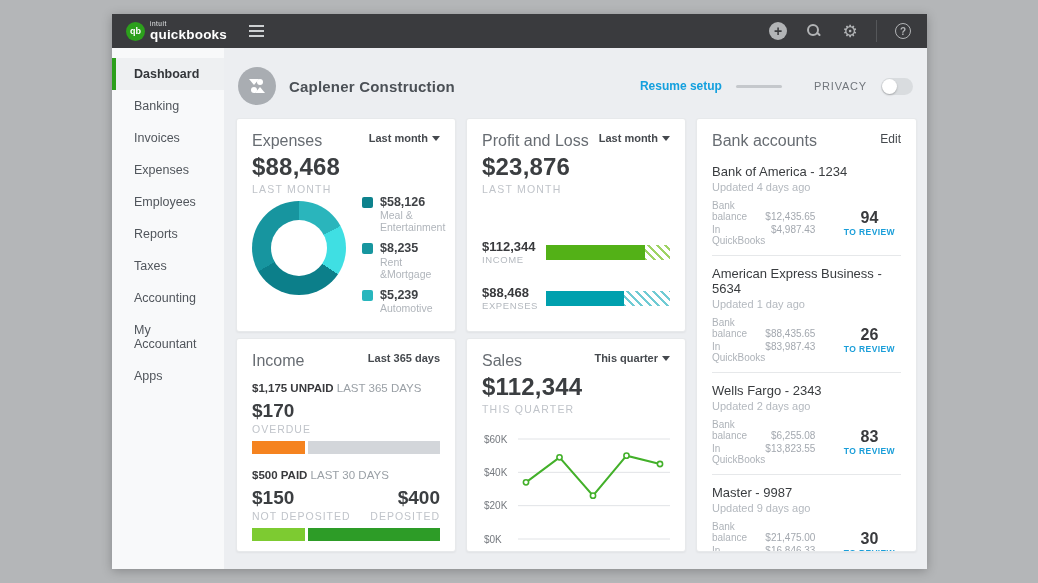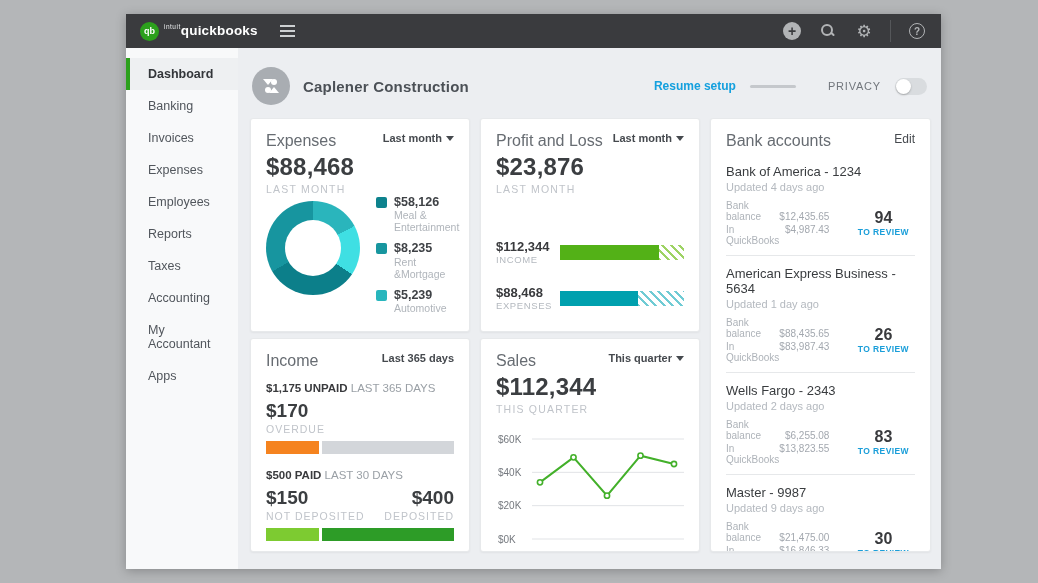--- a/index.html
+++ b/index.html
@@ -1,27 +1,27 @@
 <!DOCTYPE html>
 <html><head>
 <meta charset="utf-8">
 <style>
   * { margin:0; padding:0; box-sizing:border-box; }
   body { font-family:"Liberation Sans", sans-serif; }
   .stage { position:relative; width:1038px; height:583px; background:#b4b6b8; overflow:hidden; }
-  .window { position:absolute; left:126px; top:14px; width:815px; height:555px;
+  .window { position:absolute; left:112px; top:14px; width:815px; height:555px;
             display:flex; flex-direction:column; background:#eceef1;
             box-shadow:0 2px 10px rgba(0,0,0,.25); }
 
   
   .topbar { height:34px; background:#3a3b3e; display:flex; align-items:center; padding:0 14px; flex:0 0 auto; }
   .logo-wrap { display:flex; align-items:center; gap:5px; }
   .qb-circle { width:19px; height:19px; border-radius:50%; background:#2ca01c; color:#fff;
                font-size:9px; font-weight:bold; display:flex; align-items:center; justify-content:center; }
-  .brand-col { display:flex; flex-direction:row; line-height:1; }
+  .brand-col { display:flex; flex-direction:column; line-height:1; }
   .brand-small { color:#e8eaec; font-size:6.5px; letter-spacing:.5px; }
   .brand-big { color:#ffffff; font-size:13.5px; font-weight:bold; letter-spacing:.2px; }
   .hamburger { margin-left:22px; display:flex; flex-direction:column; gap:3px; cursor:pointer; }
   .hamburger span { display:block; width:15px; height:2px; background:#cdd0d2; }
   .topbar-right { margin-left:auto; display:flex; align-items:center; gap:16px; }
   .tb-icon { width:20px; height:20px; display:flex; align-items:center; justify-content:center; cursor:pointer; }
   .plus-circle { width:18px; height:18px; border-radius:50%; background:#b2b4b6; color:#3a3b3e;
                  font-size:14px; font-weight:bold; display:flex; align-items:center; justify-content:center; line-height:0; }
   .search-glyph { position:relative; width:14px; height:14px; }
   .search-glyph::before { content:""; position:absolute; left:0; top:0; width:8px; height:8px;

